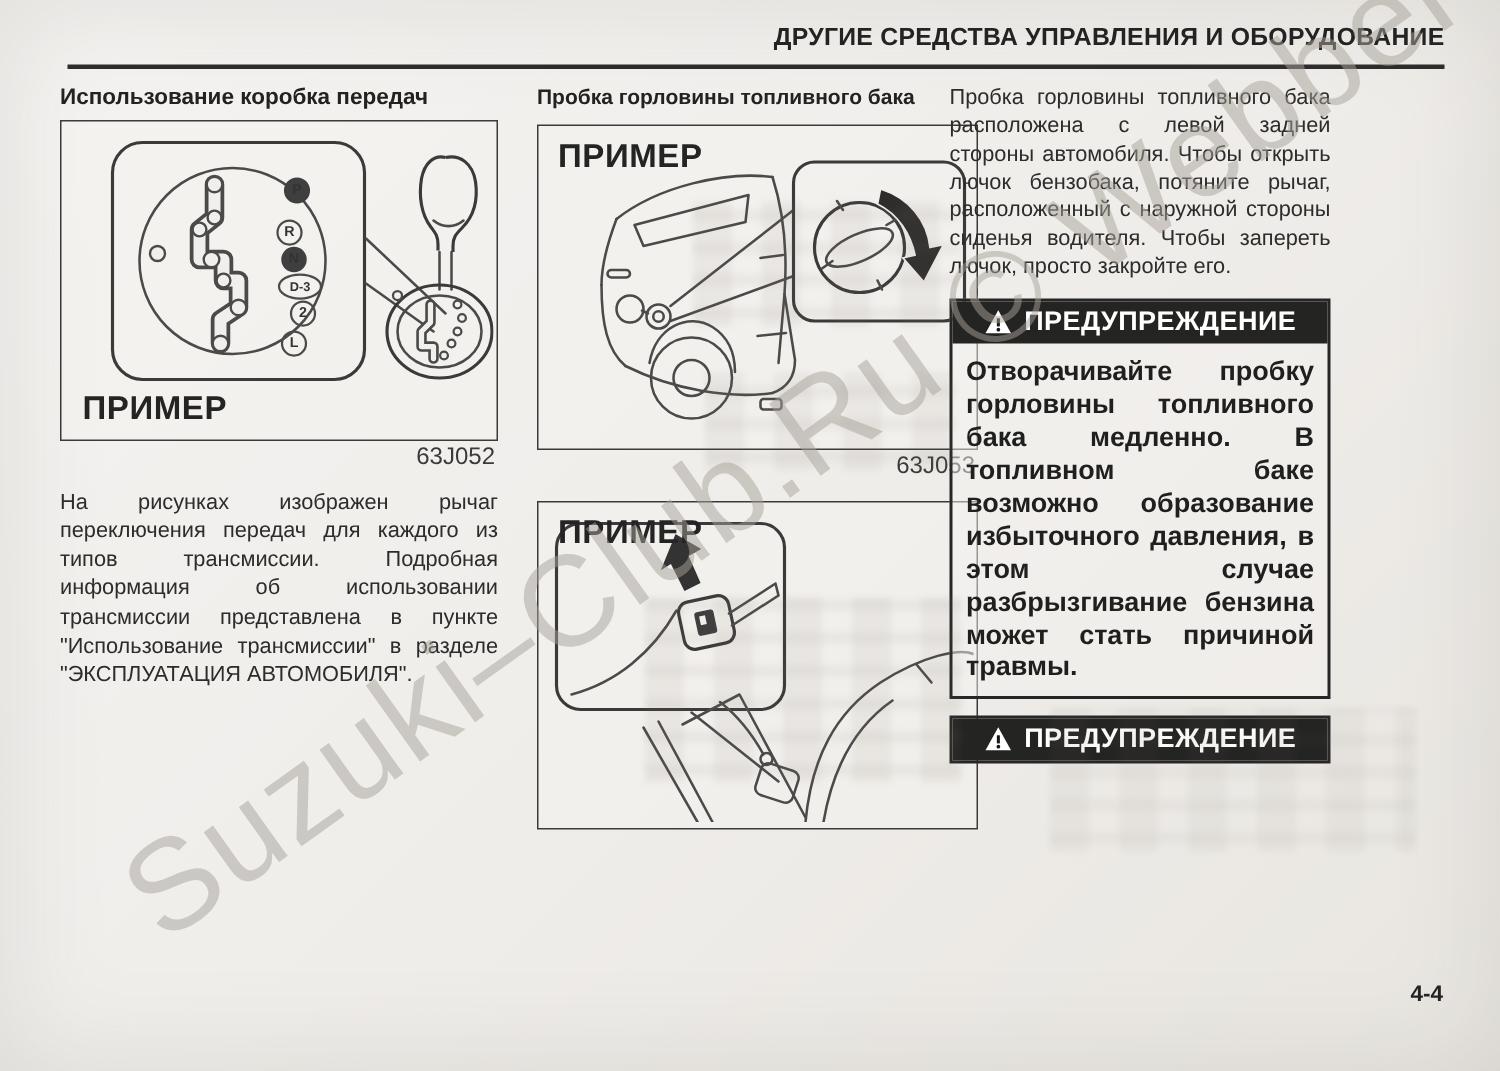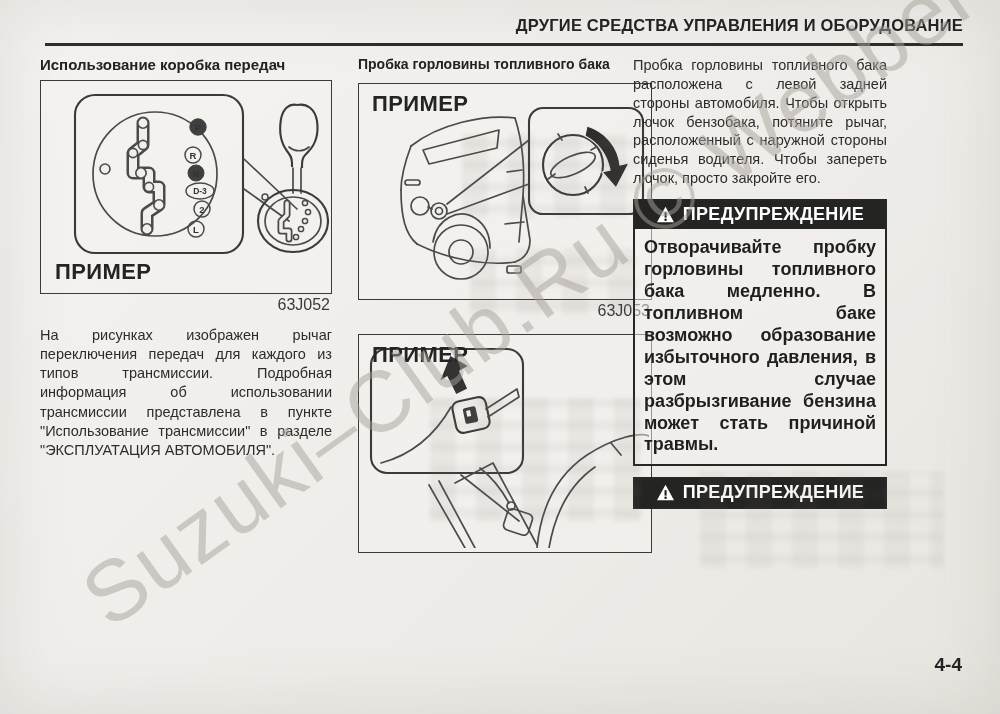--- a/index.html
+++ b/index.html
@@ -30,21 +30,21 @@
   .para{font-size:14.5px;line-height:1.3;text-align:justify;color:#2c2c2c;}
   .col-left .para{margin-top:12px;line-height:1.32;}
   
   .warnbox{border:2px solid #262626;margin-top:11px;background:rgba(244,242,239,.5);}
   .warnhead{background:#242423;color:#fff;display:flex;align-items:center;justify-content:center;
             gap:8px;font-weight:bold;font-size:18px;padding:3px 0 4px 0;letter-spacing:.3px;}
   .warnbody{padding:8px 9px 8px 9px;font-weight:bold;font-size:18px;line-height:1.22;
             text-align:justify;color:#1f1f1f;}
   .wicon{width:19px;height:17px;display:inline-block;}
   
-  .pagenum{position:absolute;right:38px;top:654px;font-weight:bold;font-size:19px;color:#232323;}
+  .pagenum{position:absolute;right:38px;top:654px;font-weight:bold;font-size:15px;color:#232323;}
   
   .watermark{position:absolute;left:64px;top:566px;z-index:9;pointer-events:none;
     font-size:86px;font-weight:400;white-space:nowrap;color:#a8a29a;opacity:.5;
     transform:rotate(-35.5deg);transform-origin:0 0;letter-spacing:2px;}
   
   .bleed{position:absolute;z-index:3;pointer-events:none;filter:blur(2px);opacity:.38;
     background:
      repeating-linear-gradient(90deg, rgba(120,112,104,.20) 0 26px, transparent 26px 46px),
      repeating-linear-gradient(0deg, transparent 0 5px, rgba(120,112,104,.18) 5px 13px, transparent 13px 22px);}
   

